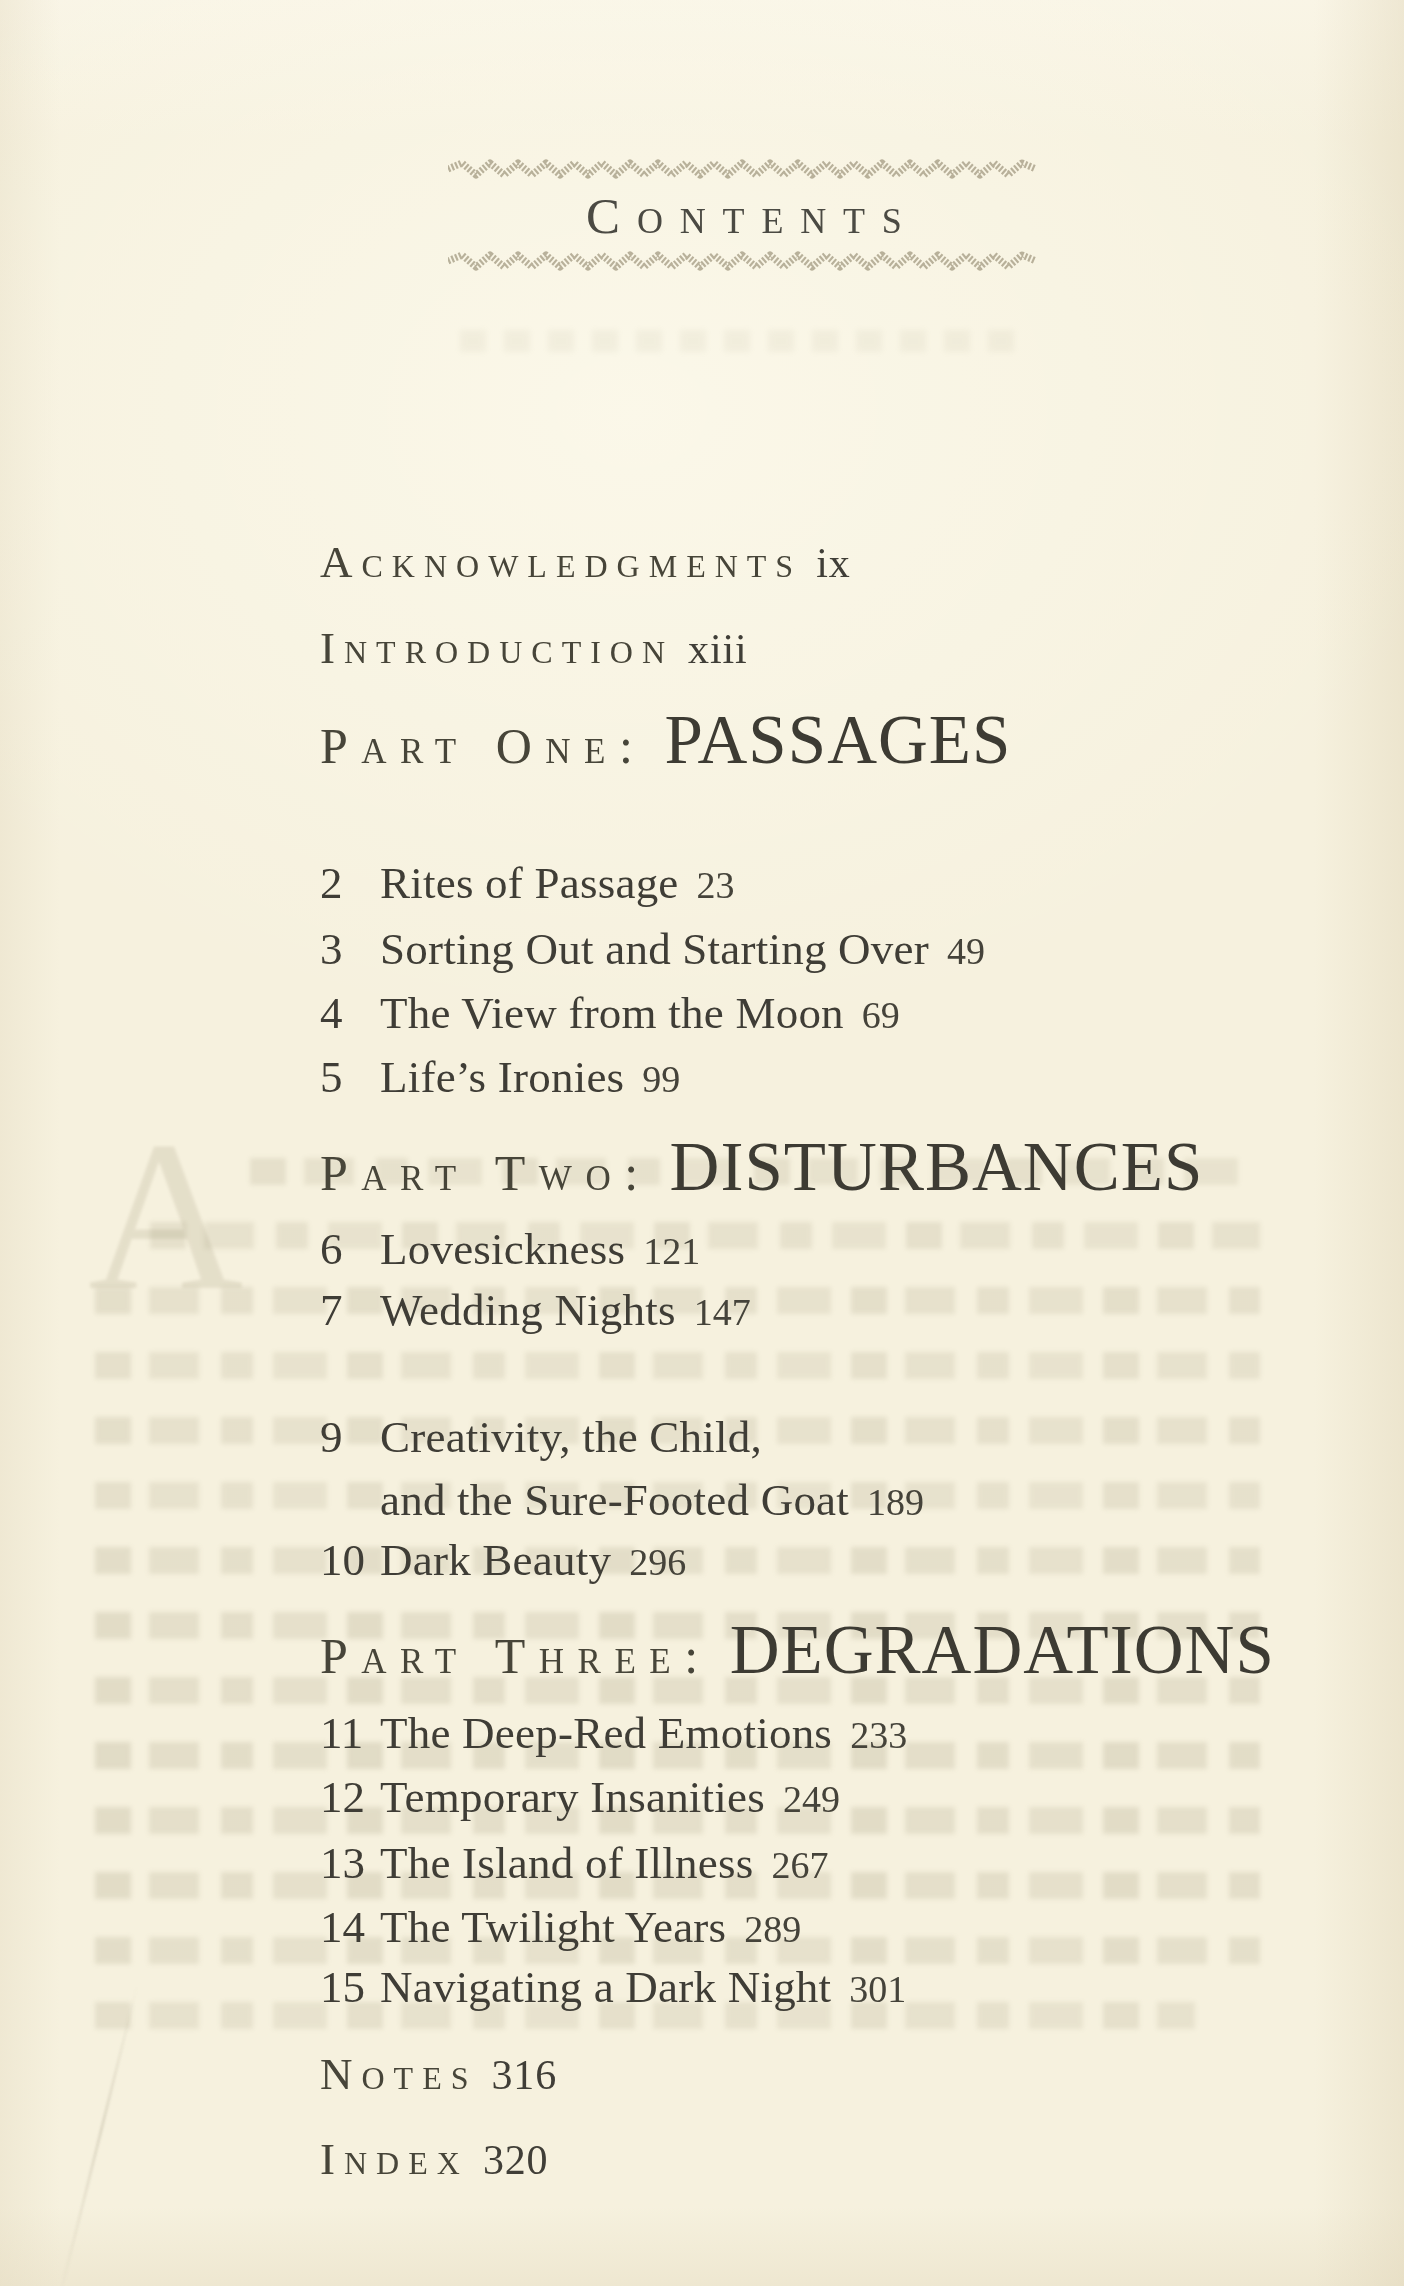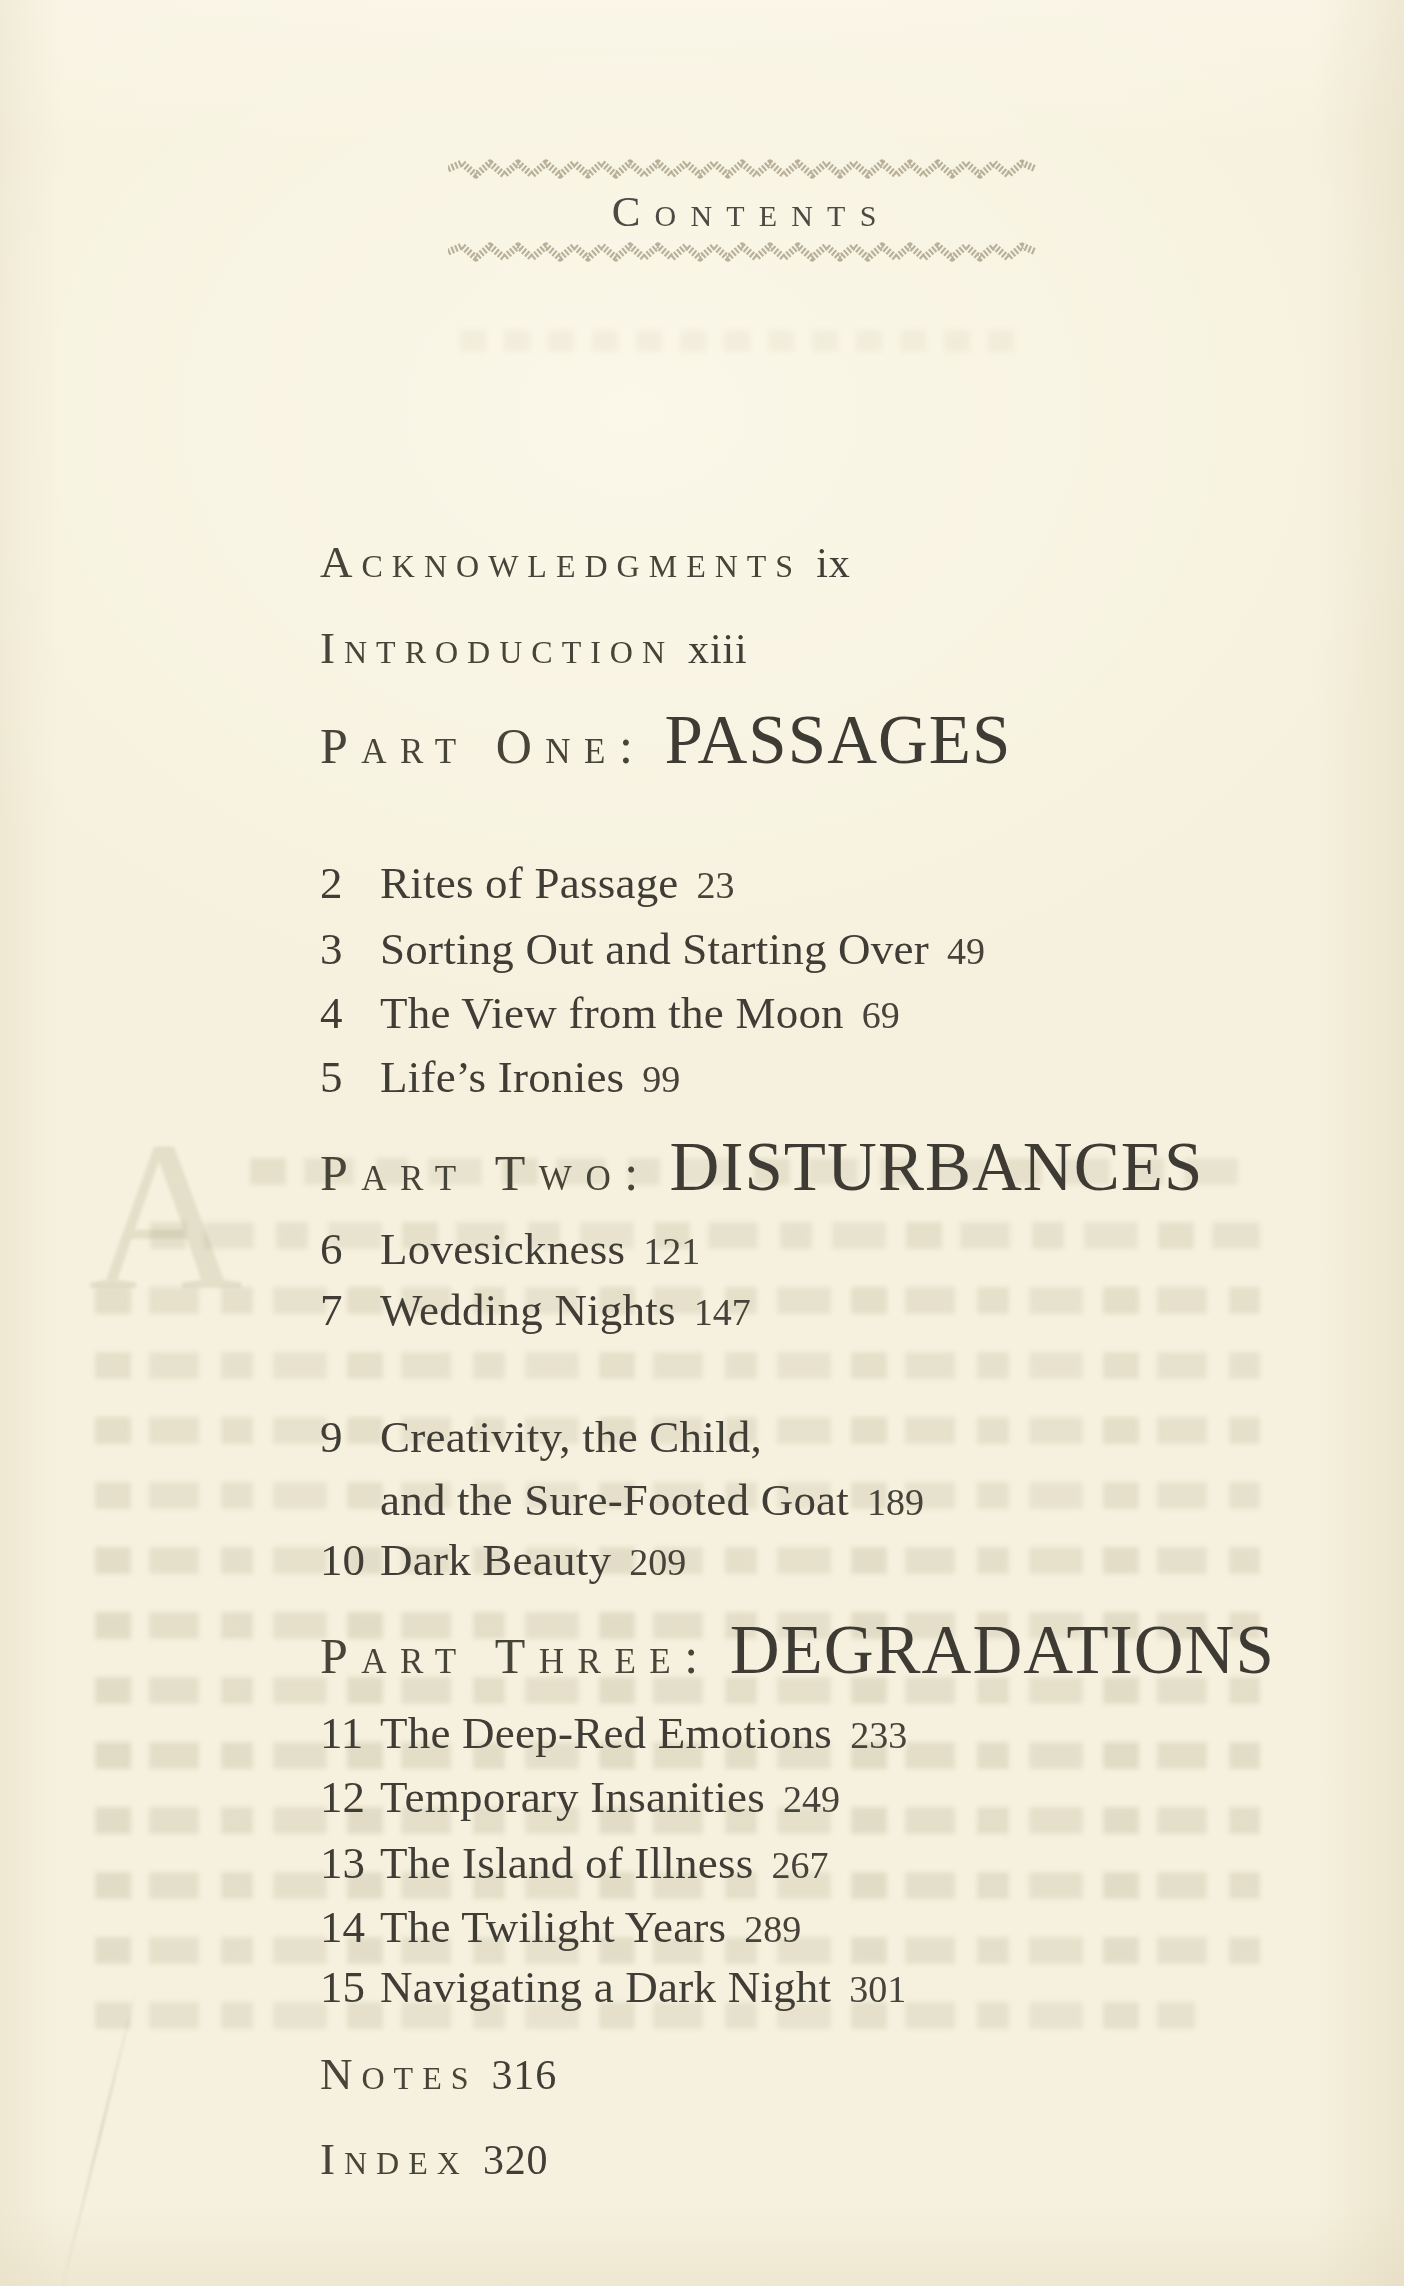--- a/index.html
+++ b/index.html
@@ -17,21 +17,21 @@
       linear-gradient(0deg, rgba(224,213,184,.35) 0, rgba(224,213,184,0) 80px),
       linear-gradient(180deg, rgba(250,246,232,.8) 0, rgba(250,246,232,0) 140px),
       #f6f1de;
     color:#403e37;
   }
   
   .header{position:absolute;left:448px;top:157px;width:592px;text-align:center;}
   .ornament{display:block;margin:0 auto;opacity:.78;}
   .contents-title{
     display:block;margin:6px 0 4px 0;
-    font-size:43px;letter-spacing:.33em;text-indent:.33em;
+    font-size:51px;letter-spacing:.33em;text-indent:.33em;
     color:#4b4a43;font-variant:small-caps;
   }
   
   .row{position:absolute;left:320px;width:860px;white-space:nowrap;line-height:1;}
   .sc{font-variant:small-caps;letter-spacing:.2em;font-size:45px;color:#474539;}
   .fm .pg{font-size:42px;letter-spacing:.02em;margin-left:10px;color:#403e37;}
   .part-label{font-variant:small-caps;letter-spacing:.27em;font-size:50px;color:#474539;margin-top:40px;}
   .part-title{font-size:69px;letter-spacing:.015em;margin-left:14px;color:#3d3b33;}
   .chapter .num{display:inline-block;width:60px;font-size:45px;color:#3f3d36;}
   .chapter .ct{font-size:45px;letter-spacing:.005em;color:#3f3d36;}
@@ -135,21 +135,21 @@
   <div class="row chapter" style="top:1288px;">
     <span class="num">7</span><span class="ct">Wedding Nights</span><span class="pg">147</span>
   </div>
   <div class="row chapter" style="top:1415px;">
     <span class="num">9</span><span class="ct">Creativity, the Child,</span>
   </div>
   <div class="row chapter cont" style="top:1478px;">
     <span class="num">9</span><span class="ct">and the Sure-Footed Goat</span><span class="pg">189</span>
   </div>
   <div class="row chapter" style="top:1538px;">
-    <span class="num">10</span><span class="ct">Dark Beauty</span><span class="pg">209</span>
+    <span class="num">10</span><span class="ct">Dark Beauty</span><span class="pg">296</span>
   </div>
 
   <div class="row" style="top:1616px;">
     <span class="part-label">Part Three:</span>
     <span class="part-title">DEGRADATIONS</span>
   </div>
   <div class="row chapter" style="top:1711px;">
     <span class="num">11</span><span class="ct">The Deep-Red Emotions</span><span class="pg">233</span>
   </div>
   <div class="row chapter" style="top:1775px;">

